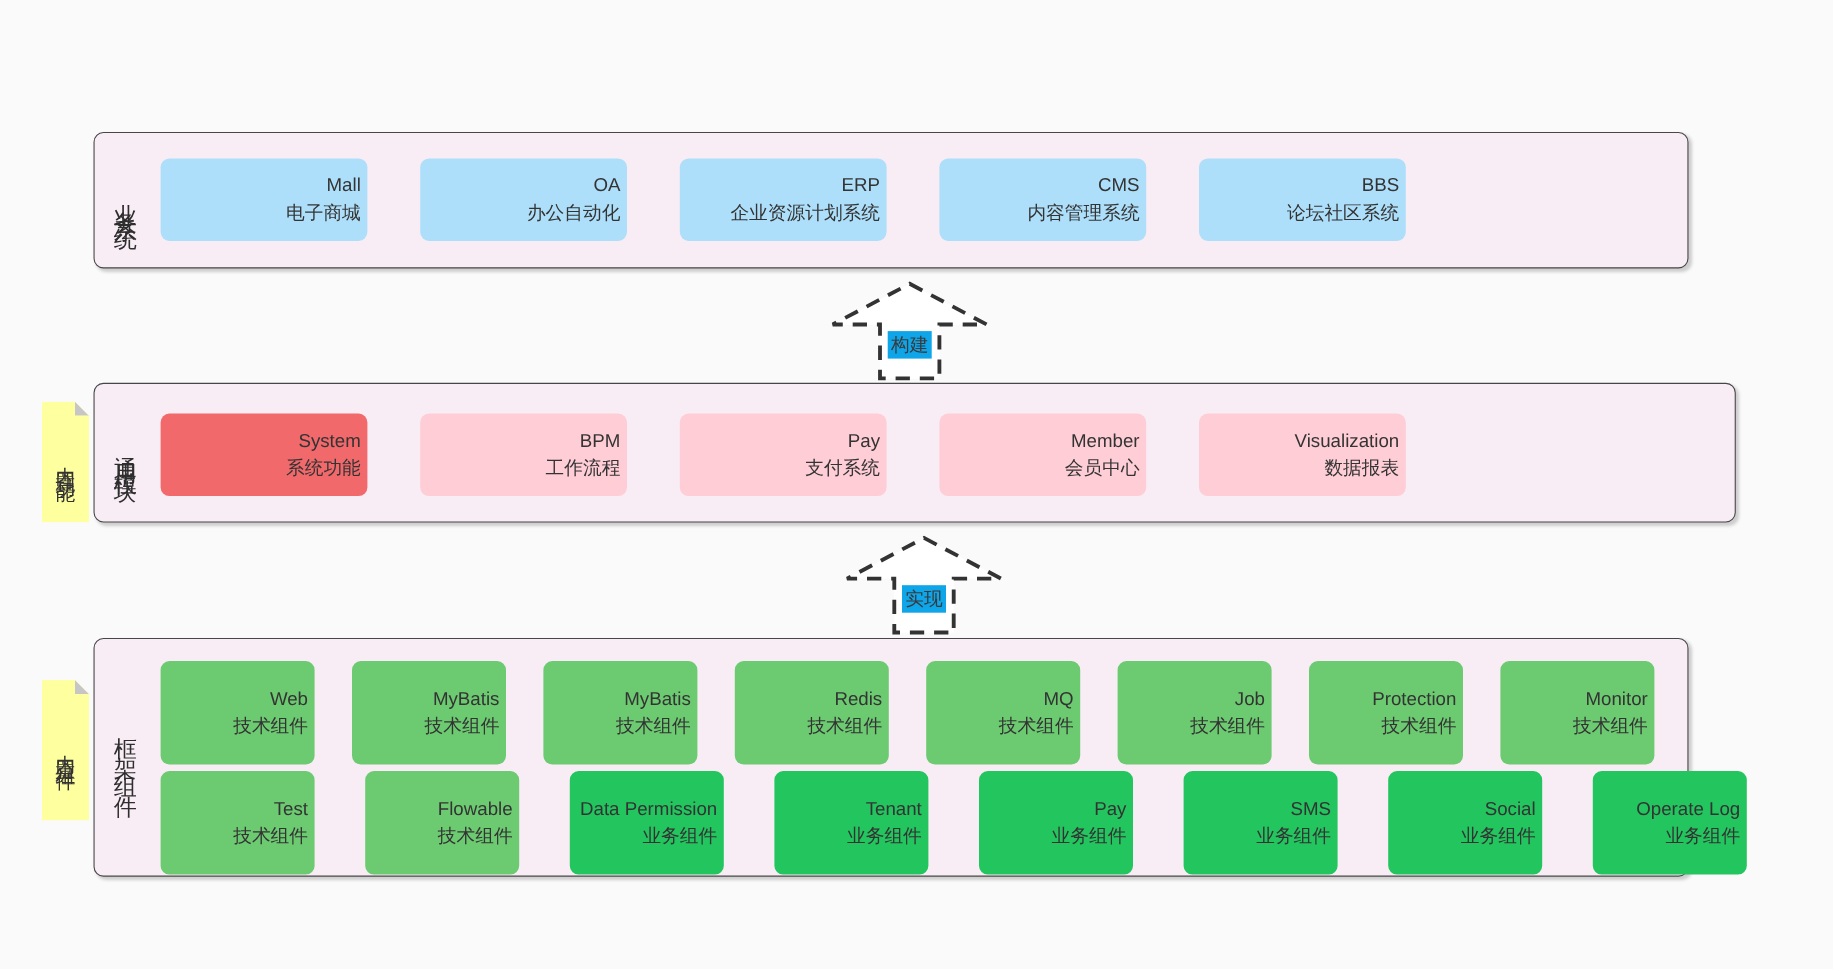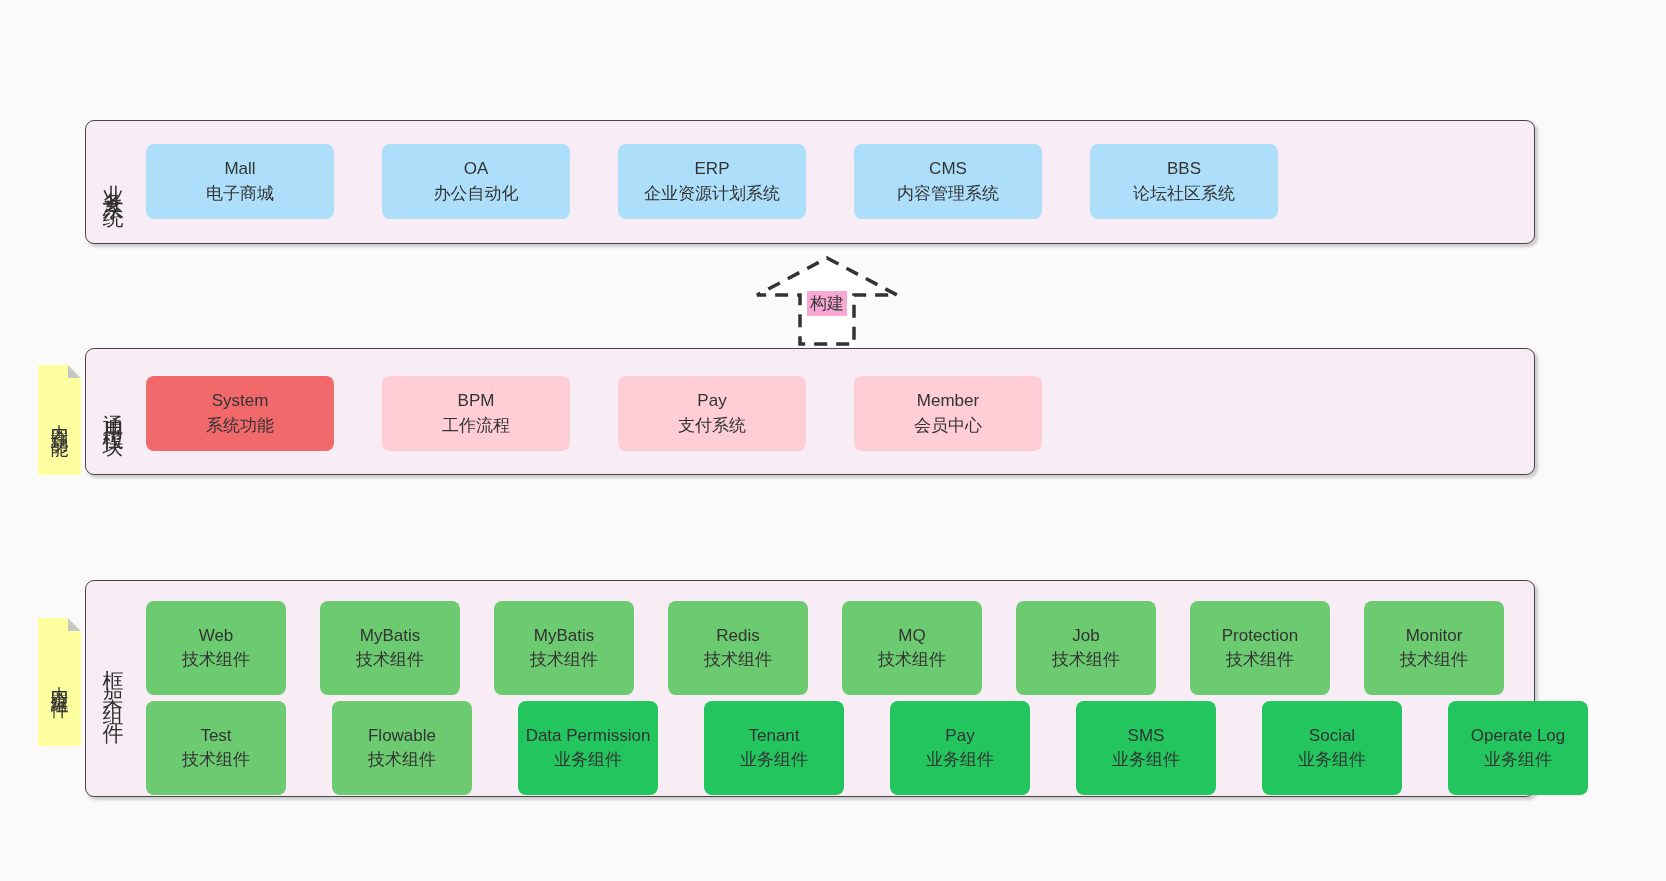--- a/index.html
+++ b/index.html
@@ -10,36 +10,36 @@
     color:#333;
   }
   .stage{position:absolute;inset:0;}
   
   .band{
     position:absolute;left:85px;width:1448px;
     background:#f8edf5;border:1.6px solid #474747;border-radius:9px;
     box-shadow:2.5px 2.5px 3px rgba(0,0,0,0.18);
   }
   #band1{top:120px;height:122px;}
-  #band2{top:348px;height:125px;}
+  #band2{top:348px;height:125px;padding-left:43px;}
   #band3{top:580px;height:215px;}
   .vlabel{
     position:absolute;left:13px;top:50%;transform:translateY(-50%);
     writing-mode:vertical-rl;text-orientation:upright;
     font-size:21px;letter-spacing:7px;color:#2e2e2e;white-space:nowrap;
   }
   #band3 .vlabel{letter-spacing:18px;}
   .row{position:absolute;display:flex;}
   #band1 .row{left:60px;top:23px;gap:48px;}
   #band2 .row{left:60px;top:27px;gap:48px;}
   #band3 .row-1{left:60px;top:20px;gap:34px;}
   #band3 .row-2{left:60px;top:120px;gap:46px;}
   .box{
     border-radius:8px;display:flex;flex-direction:column;
-    justify-content:center;align-items:center;text-align:center;
+    justify-content:center;align-items:flex-end;text-align:center;
     font-size:17px;line-height:1.42;color:#333;
   }
   .bw{width:188px;height:75px;}  
   .bn{width:140px;height:94px;}  
   .blue{background:#aedffa;}
   .red{background:#f2696c;}
   .pink{background:#fecdd6;}
   .green{background:#6cca71;}
   .lightgreen{background:#22c55e;}
   .box .t,.box .s{display:block;padding:0 6px;}
@@ -58,22 +58,22 @@
   .ntext{
     writing-mode:vertical-rl;text-orientation:upright;
     font-size:18px;letter-spacing:5px;color:#333;white-space:nowrap;
   }
   
   .arrow{position:absolute;width:150px;height:92px;}
   #arrow1{left:752px;top:255px;}
   #arrow2{left:765px;top:486px;}
   .arrow svg{position:absolute;inset:0;}
   .alabel{
-    position:absolute;left:50%;top:36px;transform:translateX(-50%);
-    background:#f9a8d4;padding:1px 3px;font-size:17px;color:#3a3a3a;white-space:nowrap;
+    position:absolute;left:50%;top:46px;transform:translateX(-50%);
+    background:#0ea5e9;padding:1px 3px;font-size:17px;color:#3a3a3a;white-space:nowrap;
   }
 </style>
 </head>
 <body>
 
 <div class="stage">
 
   <div class="band" id="band1">
     <div class="vlabel">业务系统</div>
     <div class="row">
@@ -123,23 +123,33 @@
         <span class="s">工作流程</span>
       </div>
       <div class="box bw pink">
         <span class="t">Pay</span>
         <span class="s">支付系统</span>
       </div>
       <div class="box bw pink">
         <span class="t">Member</span>
         <span class="s">会员中心</span>
       </div>
-    </div>
-  </div>
-
+      <div class="box bw pink">
+        <span class="t">Visualization</span>
+        <span class="s">数据报表</span>
+      </div>
+    </div>
+  </div>
+
+  <div class="arrow" id="arrow2">
+    <svg viewBox="0 0 150 92">
+      <path d="M75 3 L145 40 L102 40 L102 89 L48 89 L48 40 L5 40 Z" fill="#ffffff" stroke="#333333" stroke-width="3.5" stroke-dasharray="13 9" stroke-linejoin="miter"></path>
+    </svg>
+    <div class="alabel">实现</div>
+  </div>
 
   <div class="note" id="note2">
     <div class="fold"></div>
     <div class="ntext">内置组件</div>
   </div>
   <div class="band" id="band3">
     <div class="vlabel">框架组件</div>
     <div class="row row-1">
       <div class="box bn green">
         <span class="t">Web</span>

